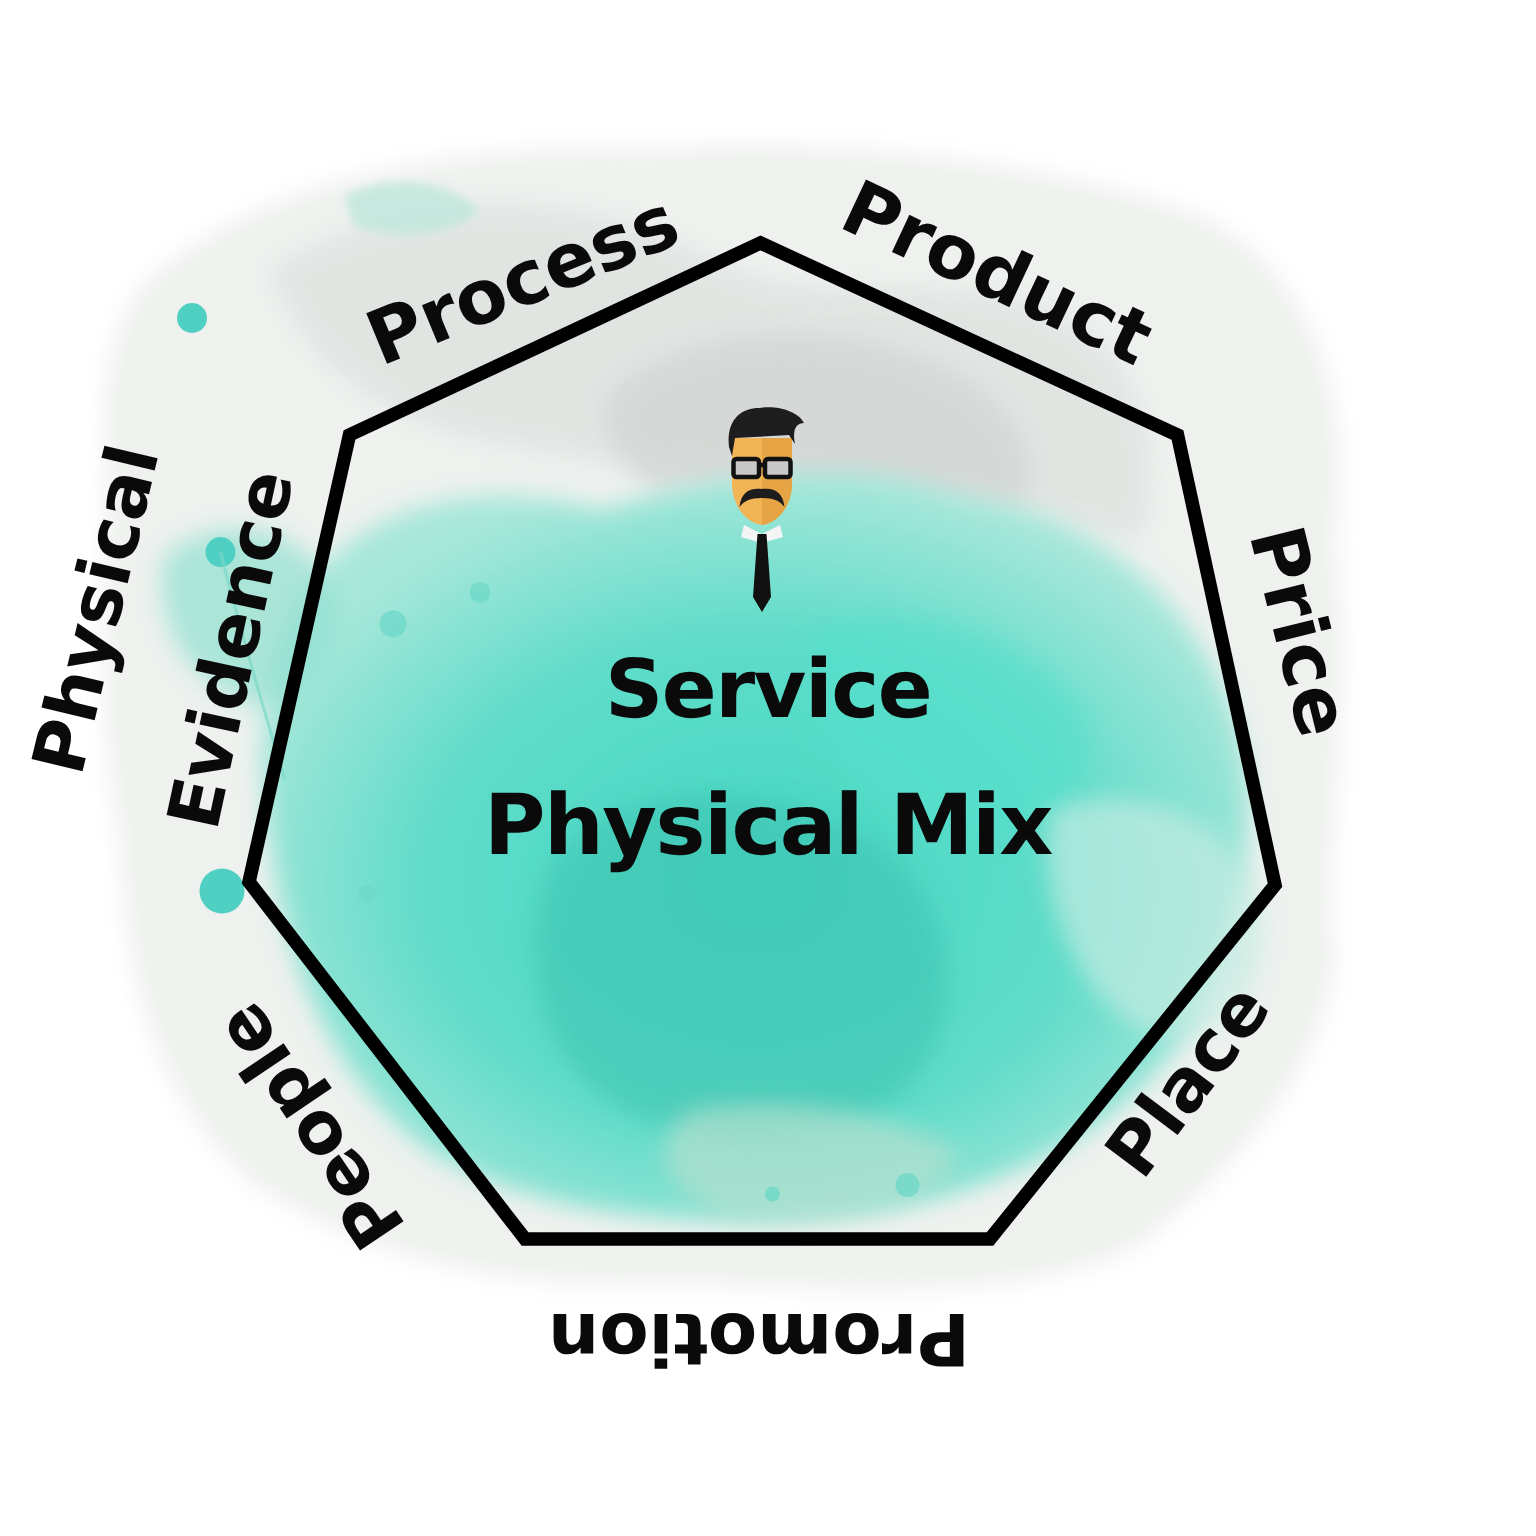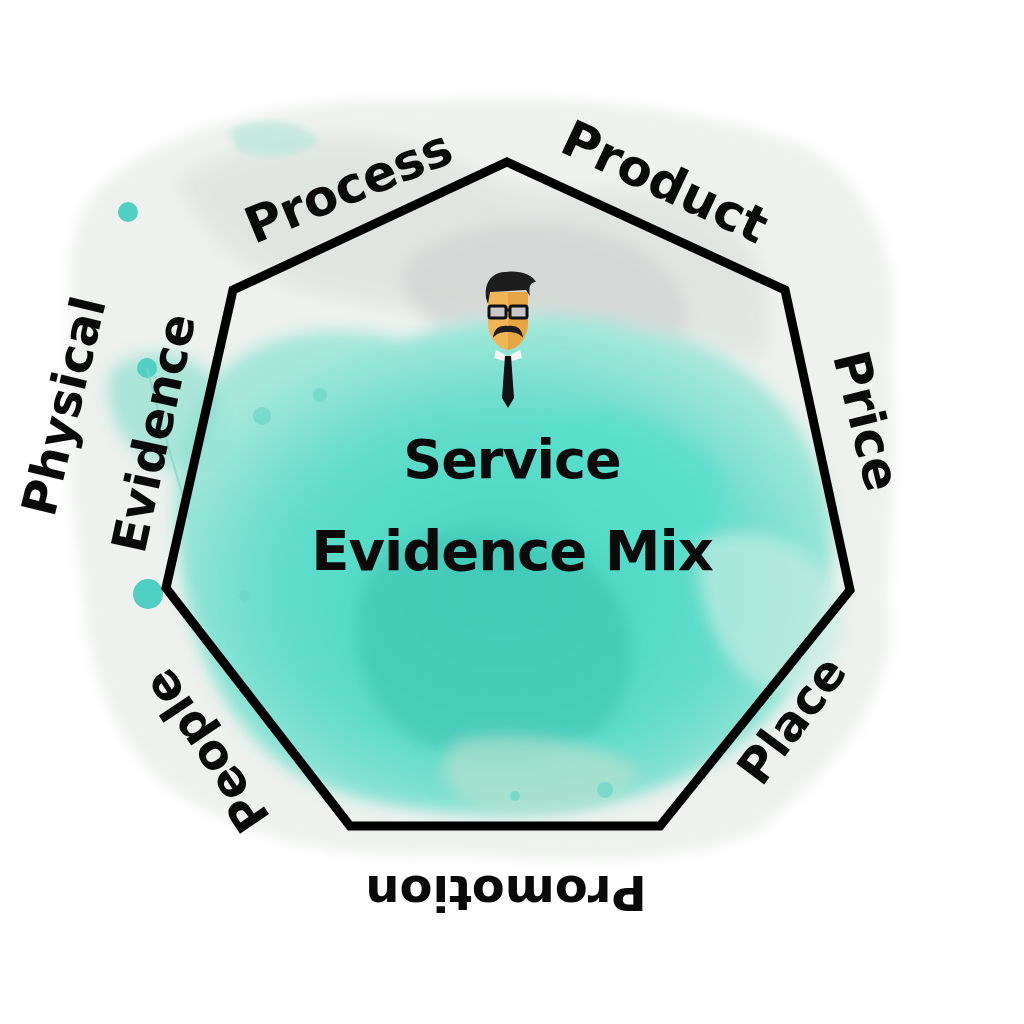--- a/index.html
+++ b/index.html
@@ -82,14 +82,14 @@
       <text font-size="50"><textPath href="#arc-price" startOffset="50%" text-anchor="middle">Price</textPath></text>
       <text font-size="48"><textPath href="#arc-evidence" startOffset="50%" text-anchor="middle">Evidence</textPath></text>
       <text font-size="48"><textPath href="#arc-physical" startOffset="50%" text-anchor="middle">Physical</textPath></text>
       <text font-size="48"><textPath href="#arc-people" startOffset="50%" text-anchor="middle">People</textPath></text>
       <text font-size="48"><textPath href="#arc-promotion" startOffset="50%" text-anchor="middle">Promotion</textPath></text>
       <text font-size="48"><textPath href="#arc-place" startOffset="50%" text-anchor="middle">Place</textPath></text>
     </g>
   </svg>
 
   <div id="title-line1" class="center-title">Service</div>
-  <div id="title-line2" class="center-title">Evidence Mix</div>
+  <div id="title-line2" class="center-title">Physical Mix</div>
 </div>
 
 </body></html>

